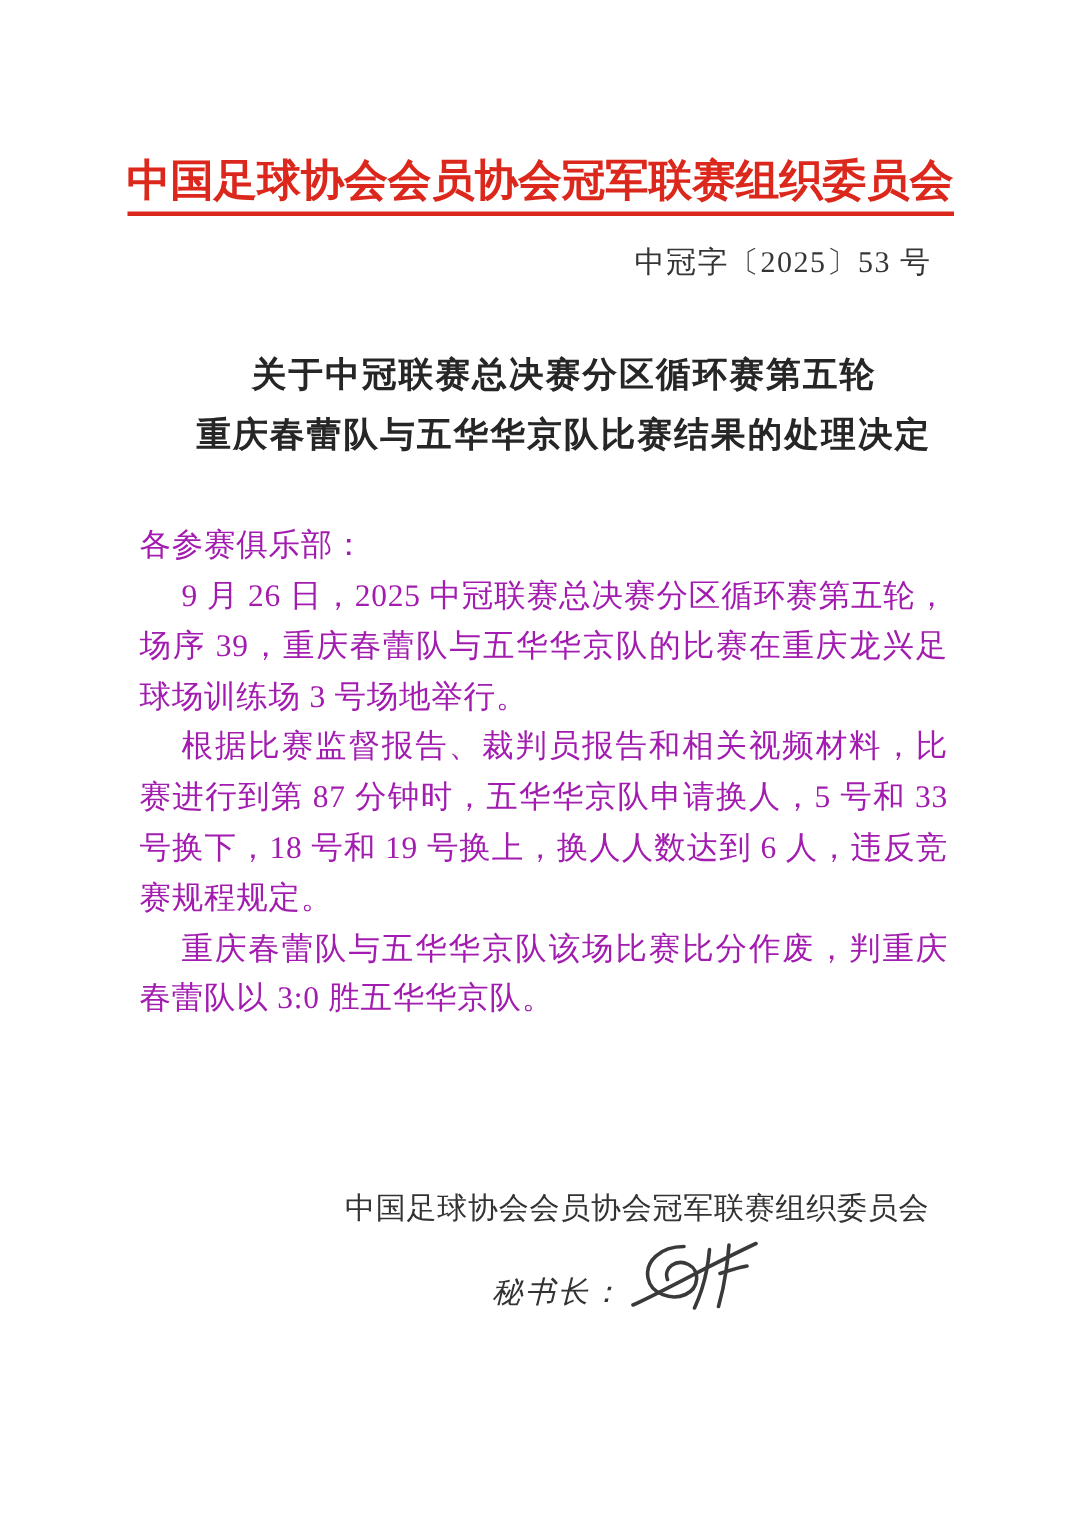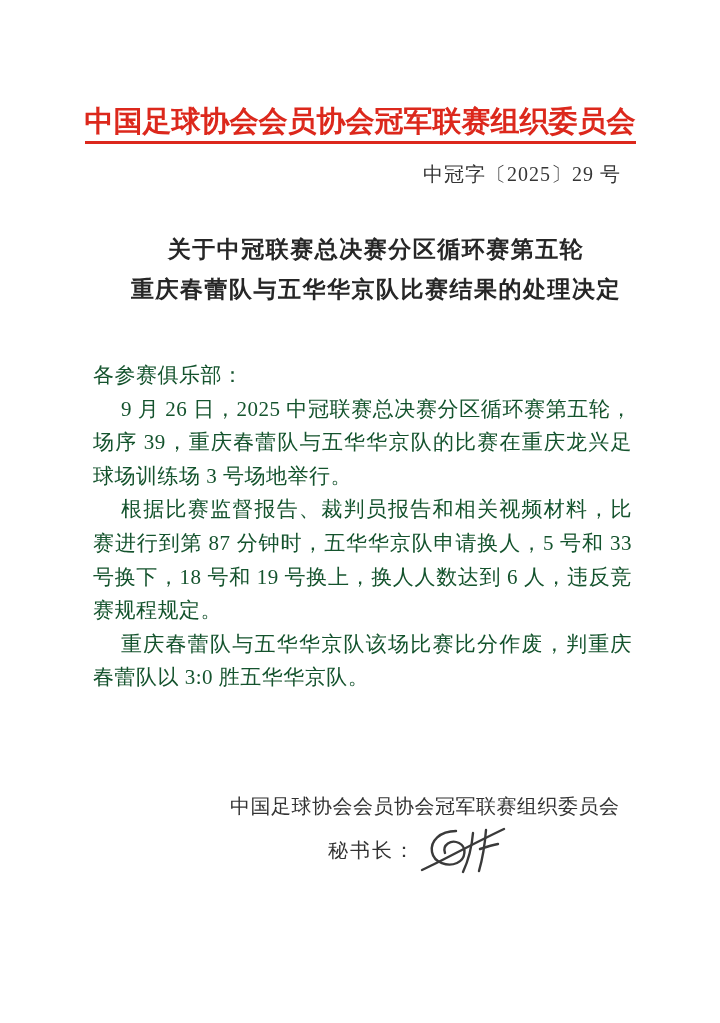--- a/index.html
+++ b/index.html
@@ -59,22 +59,21 @@
   
   .body-block{
     position:absolute;
     top:347px;
     left:93px;
     width:539px;
     font-size:21px;
     line-height:33.6px;
     letter-spacing:0.5px;
     text-align:justify;
-    color:#14532d;
-    margin-top:12px;
+    color:#a21caf;
   }
   .body-block p{
     margin:0;
     padding:0;
   }
   .para{
     text-indent:28px;
   }
   
   .sig-block{
@@ -88,22 +87,23 @@
   }
   .sig-org{
     line-height:24px;
     letter-spacing:0.5px;
     white-space:nowrap;
   }
   .sig-row{
     margin-top:13px;
     height:44px;
     display:flex;
-    align-items:flex-start;
+    align-items:flex-end;
     justify-content:center;
+    font-style:italic;
   }
   .sig-label{
     letter-spacing:2px;
     padding-top:6px;
   }
   .sig-svg{
     margin-left:2px;
     margin-top:-6px;
   }
   .sig-date{
@@ -115,21 +115,21 @@
 </style>
 </head>
 <body>
 
 <div class="page">
 
   <div class="header-wrap">
     <span class="header-org">中国足球协会会员协会冠军联赛组织委员会</span>
   </div>
 
-  <div class="doc-number">中冠字〔2025〕29 号</div>
+  <div class="doc-number">中冠字〔2025〕53 号</div>
 
   <div class="title-block">
     <div>关于中冠联赛总决赛分区循环赛第五轮</div>
     <div>重庆春蕾队与五华华京队比赛结果的处理决定</div>
   </div>
 
   <div class="body-block">
     <p class="salutation">各参赛俱乐部：</p>
     <p class="para">9 月 26 日，2025 中冠联赛总决赛分区循环赛第五轮，场序 39，重庆春蕾队与五华华京队的比赛在重庆龙兴足球场训练场 3 号场地举行。</p>
     <p class="para">根据比赛监督报告、裁判员报告和相关视频材料，比赛进行到第 87 分钟时，五华华京队申请换人，5 号和 33 号换下，18 号和 19 号换上，换人人数达到 6 人，违反竞赛规程规定。</p>

